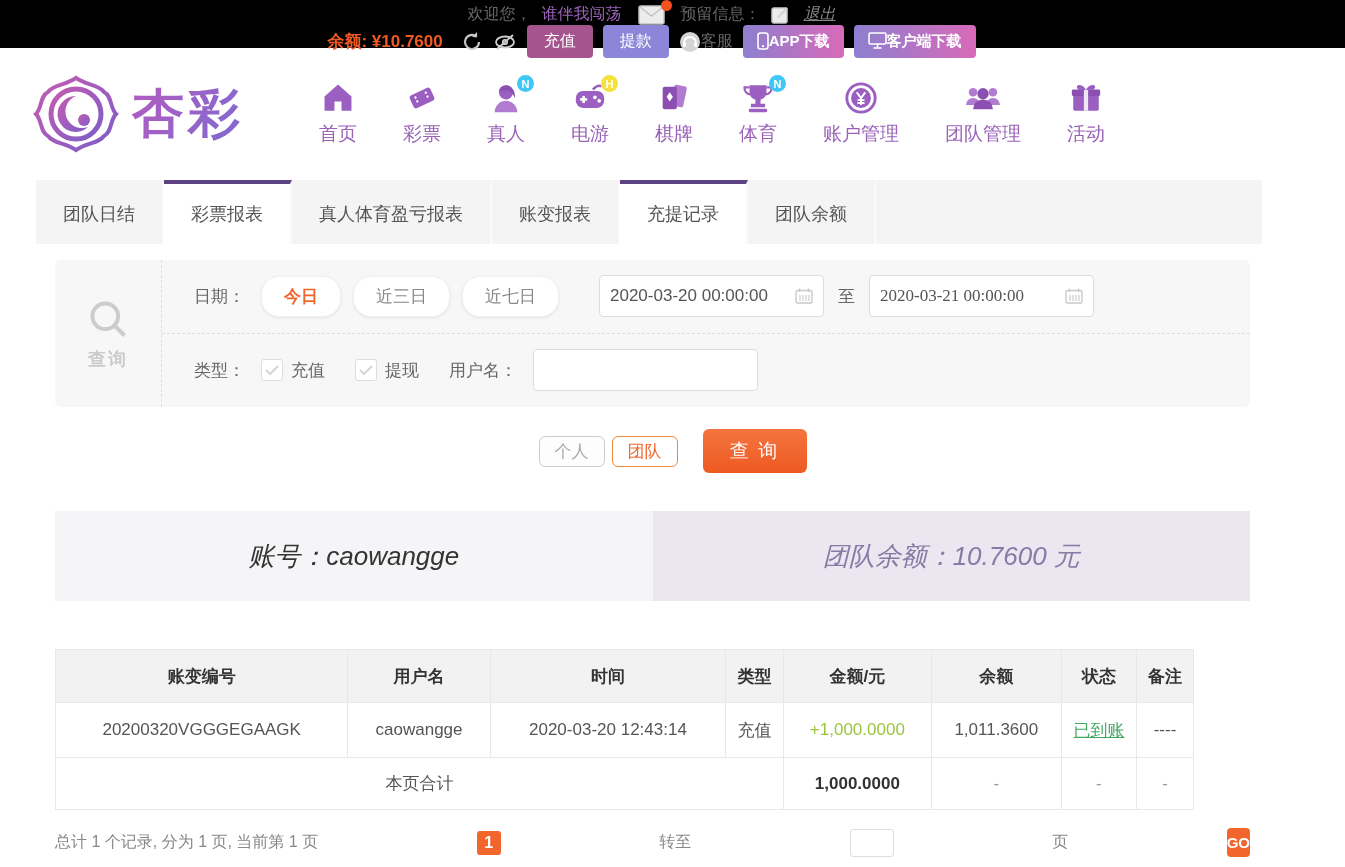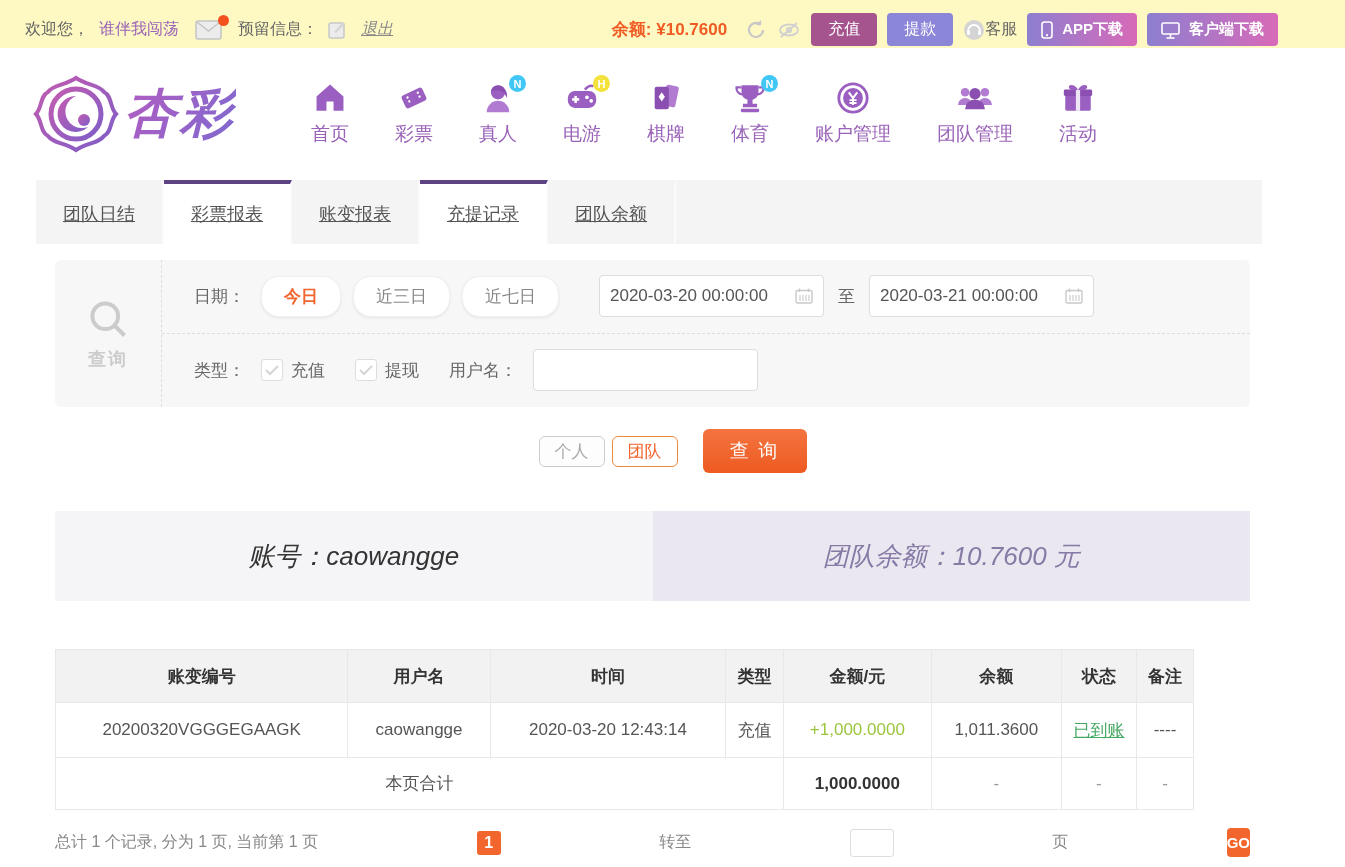--- a/index.html
+++ b/index.html
@@ -2,63 +2,63 @@
 <html><head>
 <meta charset="utf-8">
 <style>
   * { margin:0; padding:0; box-sizing:border-box; }
   body {
     width:1345px; height:867px; background:#fff;
     font-family:"Liberation Sans", sans-serif; color:#333; overflow:hidden;
   }
   
   .topbar {
-    height:48px; background:#fef9c3; display:flex; align-items:center;
-    justify-content:space-between; padding:11px 67px 0 25px; font-size:16px; color:#666;
+    height:48px; background:#000000; display:flex; align-items:center;
+    justify-content:space-between; padding:4px 67px 0 25px; font-size:16px; color:#666;flex-direction:column;
   }
   .topbar .grp { display:flex; align-items:center; gap:10px; }
   .t-user { color:#9a63b8; }
   .mail-wrap { position:relative; margin:0 6px; cursor:pointer; }
   .red-dot { position:absolute; top:-5px; right:-7px; width:11px; height:11px; border-radius:50%; background:#f4511e; }
   .logout { font-style:italic; color:#888; text-decoration:underline; cursor:pointer; margin-left:4px; }
   .balance { color:#f05a23; font-weight:bold; font-size:17px; }
   .icon-btn { cursor:pointer; display:flex; align-items:center; }
   .btn-recharge, .btn-withdraw {
     color:#fff; font-size:16px; padding:6px 17px; border-radius:4px; cursor:pointer; border:none;
   }
   .btn-recharge { background:#a5548e; }
   .btn-withdraw { background:#8c86d8; }
   .service { display:flex; align-items:center; color:#666; cursor:pointer; }
   .btn-download {
-    display:flex; align-items:flex-end; gap:9px; color:#fff; font-size:15px; font-weight:bold;
+    display:flex; align-items:flex-start; gap:0; color:#fff; font-size:15px; font-weight:bold;
     padding:7px 14px; border-radius:4px; cursor:pointer; border:none;
     background:linear-gradient(90deg,#8d7fd0,#d86ab8);
   }
   
   .header { height:132px; display:flex; align-items:center; padding-left:28px; background:#fff; }
-  .logo { display:flex; align-items:center; cursor:pointer;font-style:italic; }
+  .logo { display:flex; align-items:center; gap:8px; cursor:pointer; }
   .logo-text {
     font-size:52px; font-weight:bold; letter-spacing:4px;
     background:linear-gradient(120deg,#b45cc0,#7d6ad0); -webkit-background-clip:text; background-clip:text;
     color:#8b5bb5; -webkit-text-fill-color:transparent;
   }
   .nav { display:flex; margin-left:52px; }
   .nav-item { position:relative; display:flex; flex-direction:column; align-items:center; gap:6px; padding:0 23px; cursor:pointer; }
   .nav-label { font-size:19px; color:#9a63b8; white-space:nowrap; }
   .nav-badge {
     position:absolute; top:-6px; right:14px; width:17px; height:17px; border-radius:50%;
     color:#fff; font-size:11px; font-weight:bold; display:flex; align-items:center; justify-content:center;
   }
   .badge-n { background:#41c7f5; }
   .badge-h { background:#f3e23b; }
   
   .tabbar { margin-left:36px; width:1226px; height:64px; background:#f4f4f4; display:flex; }
   .tab {
     height:64px; line-height:60px; padding:0 27px; font-size:18px; color:#555;
-    background:#f4f4f4; border-right:2px solid #fbfbfb; border-top:4px solid transparent; cursor:pointer; white-space:nowrap;text-decoration:underline;
+    background:#f4f4f4; border-right:2px solid #fbfbfb; border-top:4px solid transparent; cursor:pointer; white-space:nowrap;
   }
   .tab.active { background:#fff; border-top:4px solid #5d4384; }
   .tab-fill { flex:1; background:#f4f4f4; }
   
   .filter { margin:16px 0 0 55px; width:1195px; height:147px; background:#f7f7f7; border-radius:6px; display:flex; }
   .filter-left {
     width:107px; border-right:1px dashed #ddd; display:flex; flex-direction:column;
     align-items:center; justify-content:center; gap:6px; color:#ccc;
   }
   .filter-left .q-label { font-size:18px; font-weight:bold; letter-spacing:2px; color:#ccc; }
@@ -68,21 +68,21 @@
   .f-label { font-size:17px; color:#666; margin-right:16px; white-space:nowrap; }
   .pill {
     background:#fff; border-radius:18px; padding:8px 22px; font-size:17px; color:#888;
     margin-right:12px; box-shadow:0 1px 3px rgba(0,0,0,0.08); cursor:pointer; border:1px solid #f0f0f0;
   }
   .pill.active { color:#f2652c; font-weight:bold; }
   .date-box {
     width:225px; height:42px; background:#fff; border:1px solid #ddd; border-radius:4px;
     display:flex; align-items:center; justify-content:space-between; padding:0 10px; margin-left:28px; cursor:pointer;
   }
-  .date-box:last-of-type { margin-left:0; }
+  .date-box:last-of-type { margin-left:0;font-family:Liberation Serif, serif; }
   .date-text { font-size:17px; color:#555; }
   .to-label { font-size:17px; color:#666; margin:0 14px; }
   .checkbox {
     width:22px; height:22px; background:#fff; border:1px solid #ddd; border-radius:3px;
     display:flex; align-items:center; justify-content:center; margin-right:8px; cursor:pointer;
   }
   .cb-group { display:flex; align-items:center; margin-right:30px; }
   .cb-label { font-size:17px; color:#666; }
   .name-input { width:225px; height:42px; background:#fff; border:1px solid #ddd; border-radius:4px; padding:0 10px; font-size:17px; color:#555; }
   
@@ -289,20 +289,21 @@
           <path d="M12 6 C15 1 20 2.5 18 5.5 C16 7.5 12 6 12 6 Z" fill="#9a5fc0"></path>
         </svg>
       <span class="nav-label">活动</span>
     </div>
   </div>
 </div>
 
 <div class="tabbar">
   <div class="tab">团队日结</div>
   <div class="tab active">彩票报表</div>
+  <div class="tab">真人体育盈亏报表</div>
   <div class="tab">账变报表</div>
   <div class="tab active">充提记录</div>
   <div class="tab">团队余额</div>
   <div class="tab-fill"></div>
 </div>
 
 <div class="filter">
   <div class="filter-left">
     <svg width="44" height="44" viewBox="0 0 24 24" fill="none" stroke="#cccccc" stroke-width="2.2">
         <circle cx="10.5" cy="10.5" r="7"></circle>

